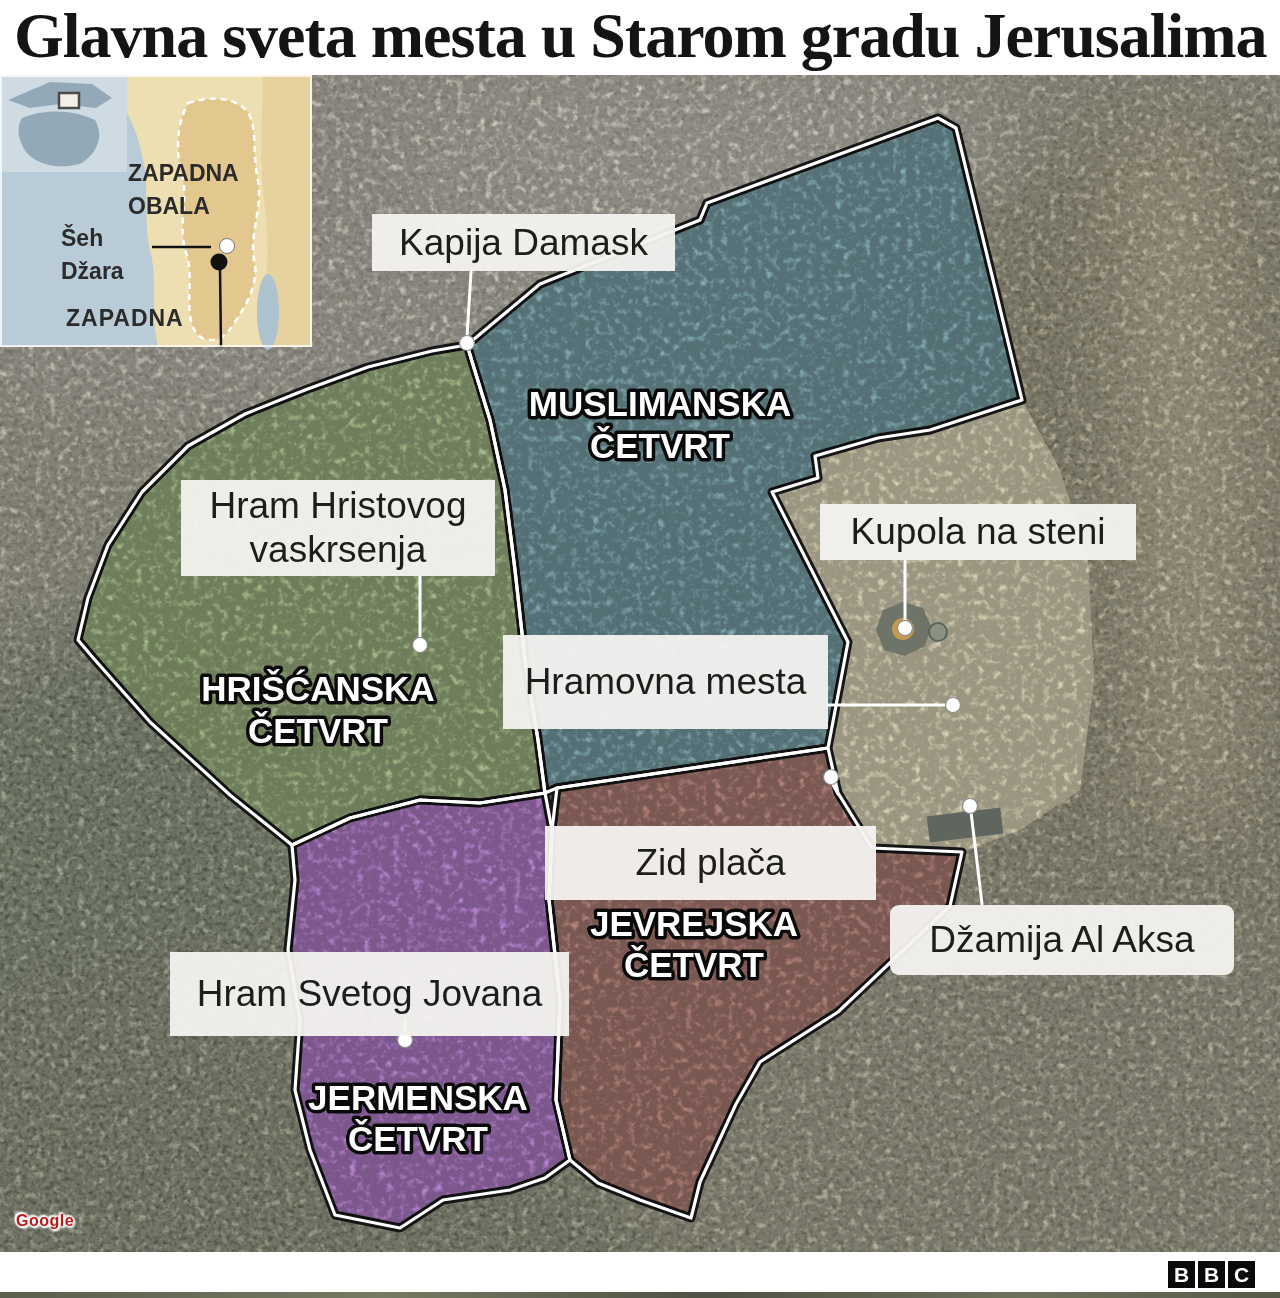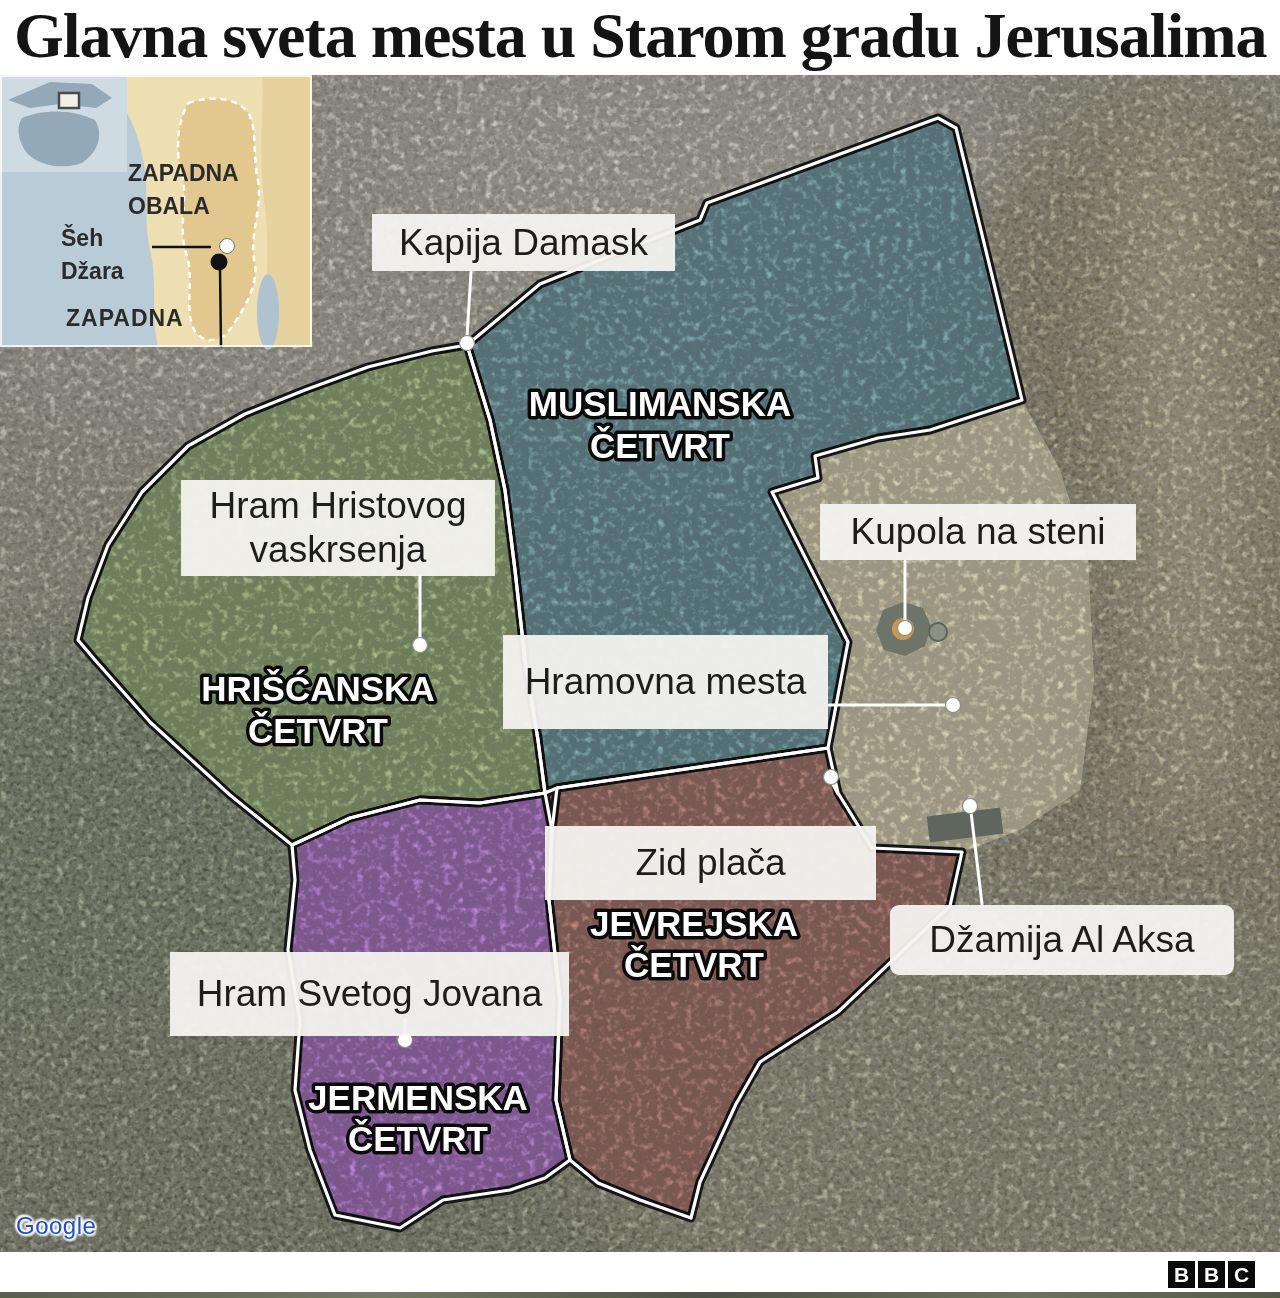--- a/index.html
+++ b/index.html
@@ -12,22 +12,22 @@
   
   #mapsvg{position:absolute;left:0;top:75px;}
   
   .callout{position:absolute;background:rgba(244,243,240,.95);color:#1d1d1b;
            font-size:37px;line-height:44px;text-align:center;
            display:flex;flex-direction:column;justify-content:center;}
   
   .insettxt{position:absolute;color:#2b2b2b;font-size:23px;line-height:33px;margin-top:39px;}
   .bold{font-weight:700;}
   
-  #google{position:absolute;left:16px;top:1212px;font-size:24px;font-weight:400;
-          color:#1d4ed8;letter-spacing:.5px;
+  #google{position:absolute;left:16px;top:1212px;font-size:16px;font-weight:700;
+          color:#b91c1c;letter-spacing:.5px;
           text-shadow:-2px 0 2px #fff,2px 0 2px #fff,0 -2px 2px #fff,0 2px 2px #fff,
                       -2px -2px 2px #fff,2px 2px 2px #fff;}
   
   #footer{position:absolute;left:0;top:1252px;width:1280px;height:40px;background:#fff;}
   #bbc{position:absolute;right:25px;top:9px;display:flex;gap:3px;}
   .bbc-sq{width:27px;height:27px;background:#0a0a0a;color:#fff;font-weight:700;
           font-size:21px;display:flex;align-items:center;justify-content:center;}
   #bottomstrip{position:absolute;left:0;top:1292px;width:1280px;height:6px;
                background:linear-gradient(90deg,#5a5f4e,#757a62 30%,#4d5244 55%,#6d725c 80%,#565b49);}
 </style>

